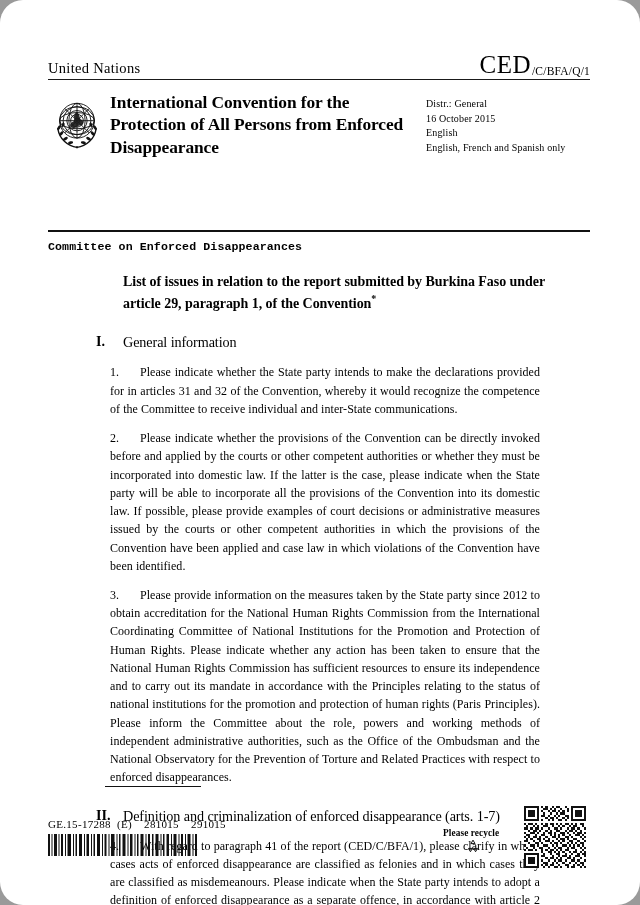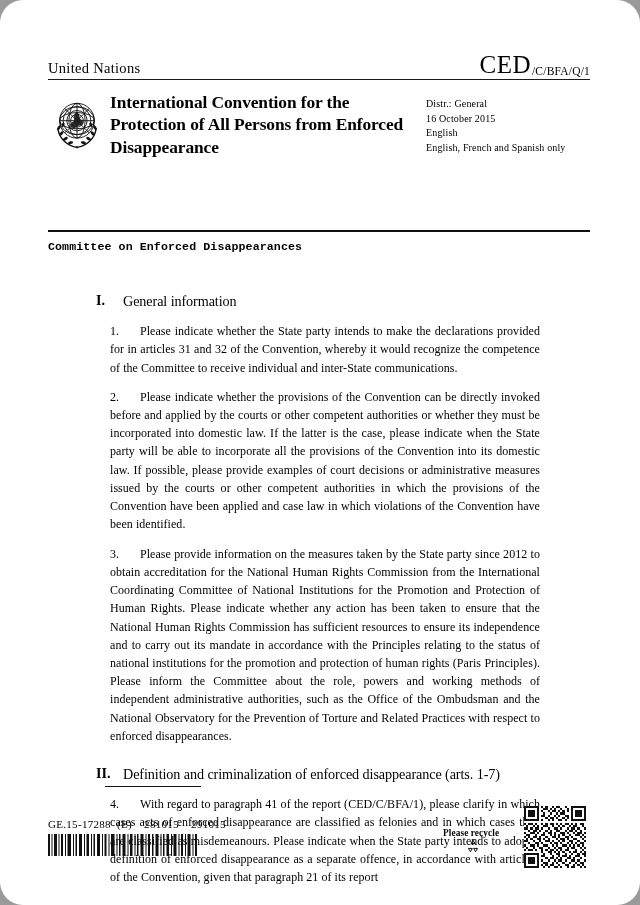--- a/index.html
+++ b/index.html
@@ -282,20 +282,23 @@
 
     </div>
   </div>
 
   <div class="rule-heavy"></div>
 
   <div class="committee">Committee on Enforced Disappearances</div>
 
   <div class="body">
 
+    <div class="doc-title">
+      <span>List of issues in relation to the report submitted by Burkina Faso under article 29, paragraph 1, of the Convention</span><span class="fn">*</span>
+    </div>
 
     <div class="section-head">
       <div class="section-num">I.</div>
       <div class="section-text">General information</div>
     </div>
 
     <div class="para">
       <span class="pnum">1.</span><span>Please indicate whether the State party intends to make the declarations provided for in articles 31 and 32 of the Convention, whereby it would recognize the competence of the Committee to receive individual and inter-State communications.</span>
     </div>
 

